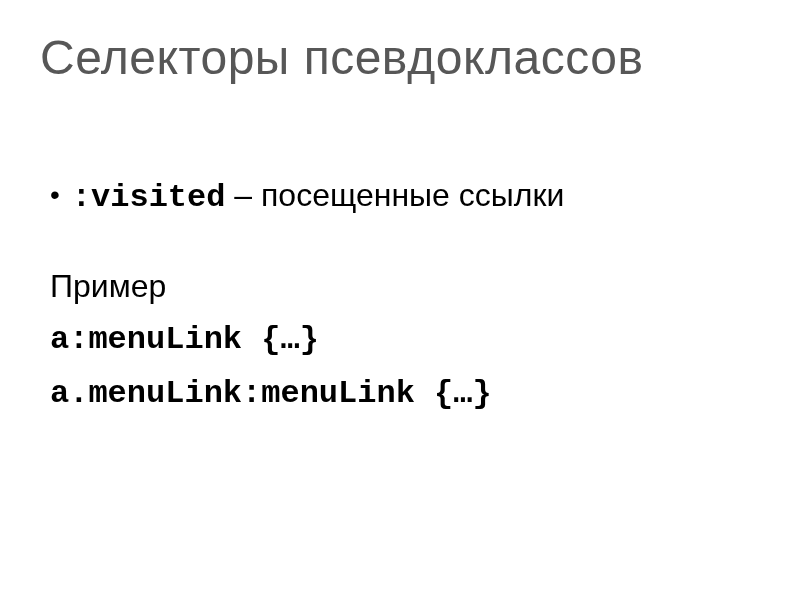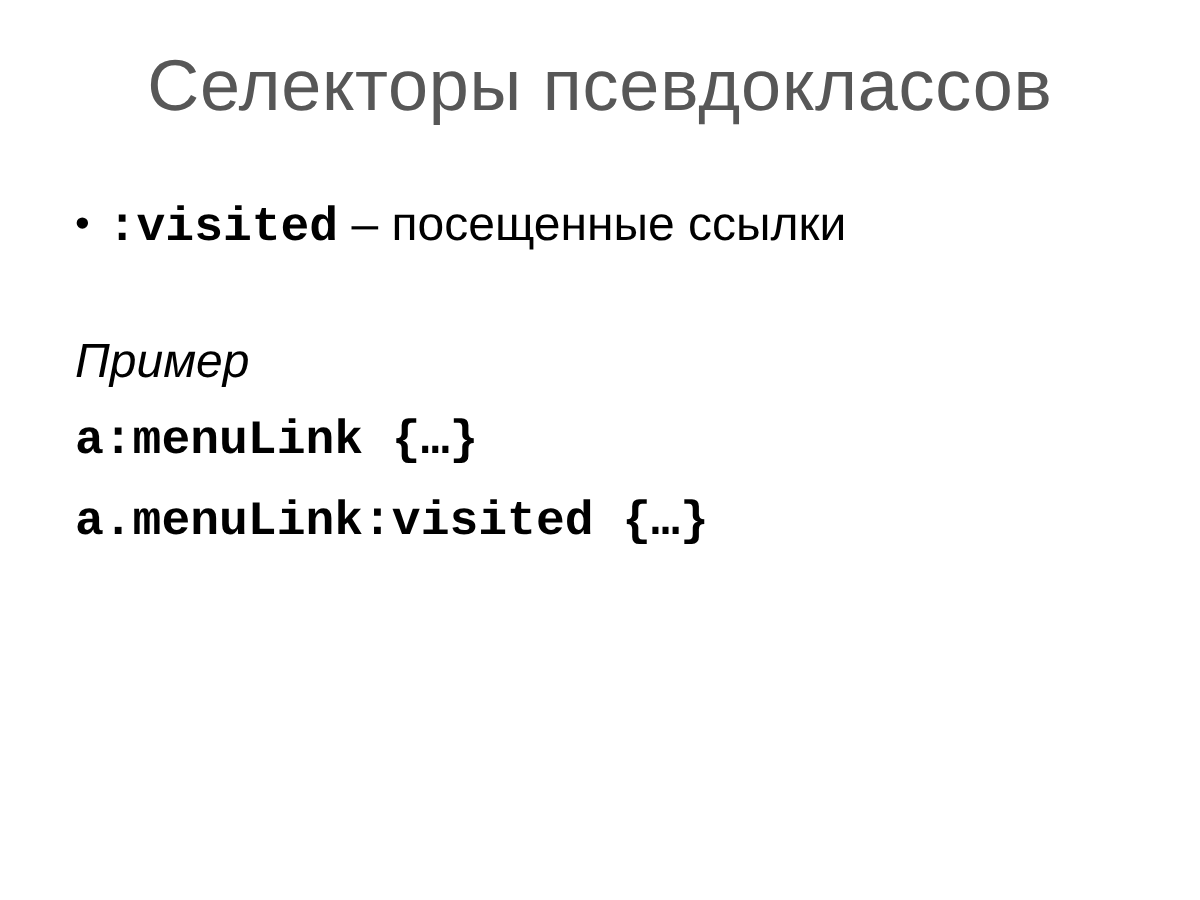--- a/index.html
+++ b/index.html
@@ -14,21 +14,21 @@
   }
   .slide {
     width: 800px;
     height: 600px;
     box-sizing: border-box;
     padding: 30px 40px 40px 40px;
   }
   .title {
     font-size: 48px;
     color: #575757;
-    text-align: center;
+    text-align: left;
     font-weight: 400;
     margin: 0 0 40px 0;
     letter-spacing: 0.5px;
   }
   .body {
     font-size: 32px;
     line-height: 1.5;
     padding-left: 10px;
   }
   .bullet-line {
@@ -39,32 +39,32 @@
   .bullet-dot {
     display: inline-block;
     margin-right: 12px;
     font-size: 28px;
     line-height: 1;
     position: relative;
     top: -2px;
   }
   .bullet-content {
     display: inline;
+    margin-top: 46px;
   }
   .mono {
     font-family: "Courier New", Courier, monospace;
     font-weight: bold;
   }
   .sans {
     font-family: Arial, Helvetica, sans-serif;
     font-weight: 400;
   }
   .example-label {
     margin: 0 0 6px 0;
-    font-style: italic;
   }
   .code-line {
     margin: 0 0 6px 0;
   }
 </style>
 </head>
 <body>
 
 <div class="slide">
 
@@ -75,16 +75,16 @@
     <div class="bullet-line">
       <span class="bullet-dot">•</span>
       <span class="bullet-content">
         <span class="mono">:visited</span><span class="sans"> – </span><span class="sans">посещенные ссылки</span>
       </span>
     </div>
 
     <div class="example-label sans">Пример</div>
 
     <div class="code-line mono">a:menuLink {…}</div>
-    <div class="code-line mono">a.menuLink:visited {…}</div>
+    <div class="code-line mono">a.menuLink:menuLink {…}</div>
 
   </div>
 </div>
 
 </body></html>

